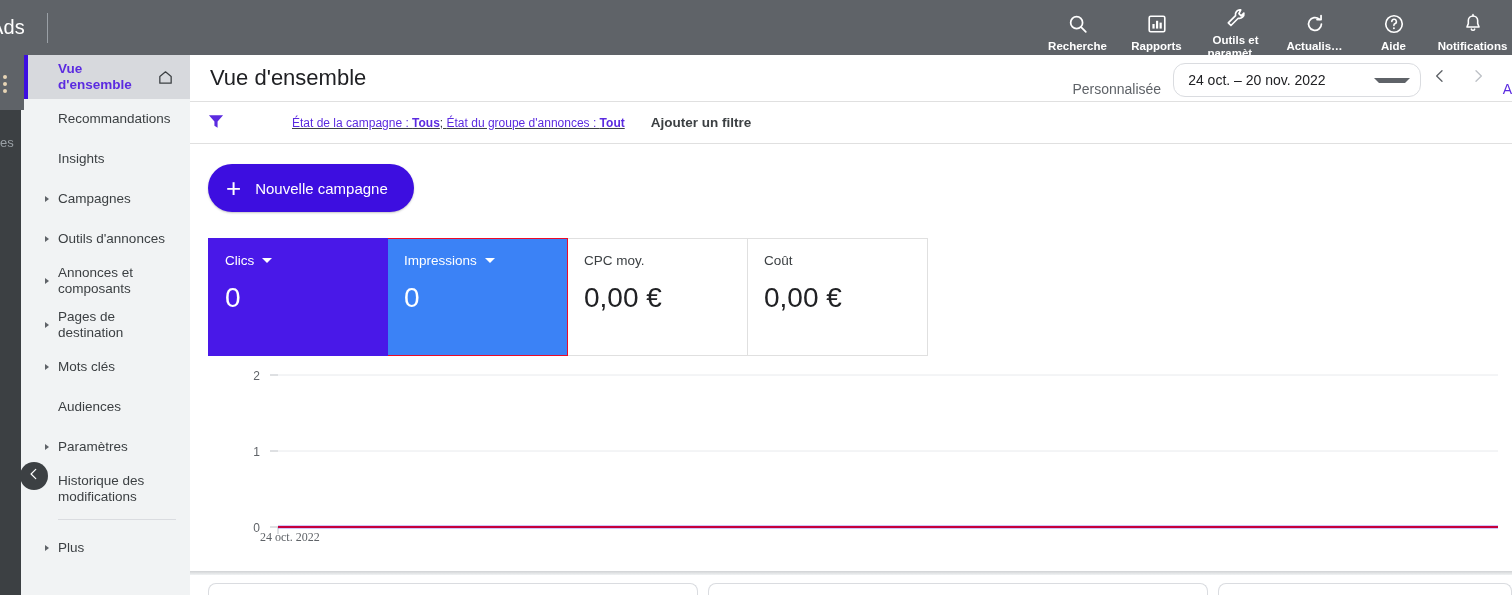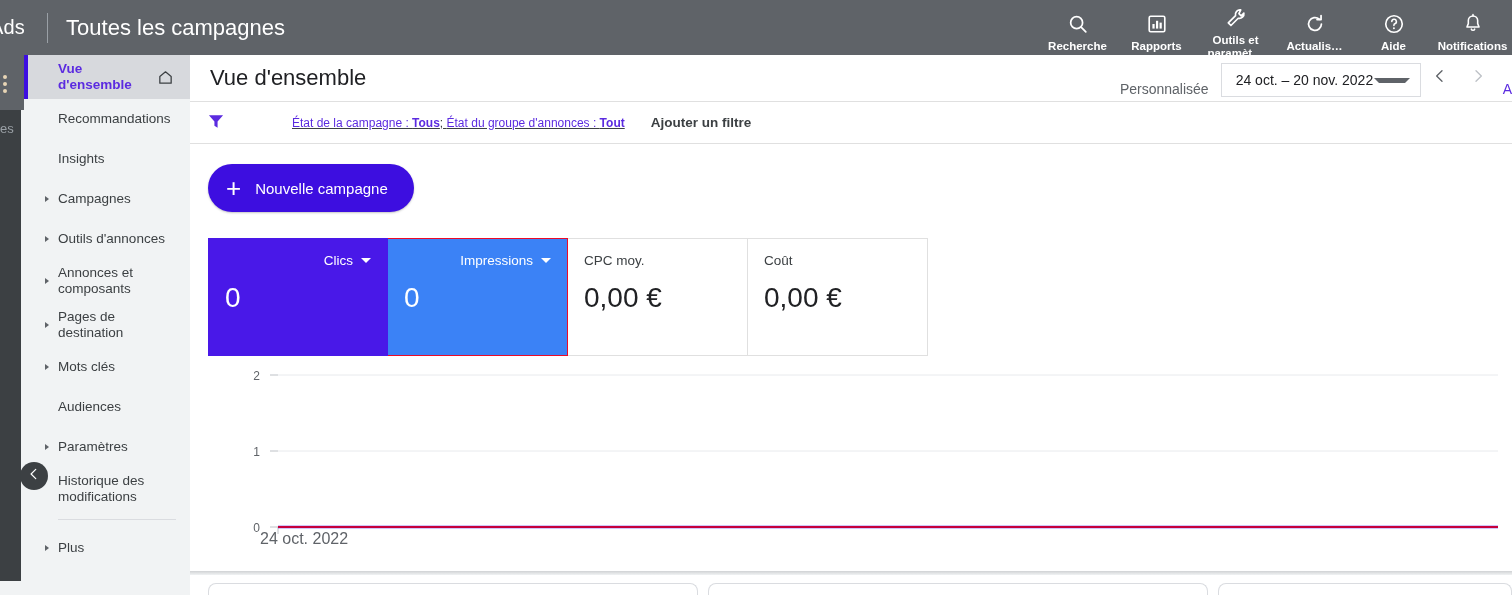--- a/index.html
+++ b/index.html
@@ -39,21 +39,21 @@
     color: #ffffff; padding-top: 2px; cursor: pointer;
   }
   .tb-item .tb-ico { height: 24px; display: flex; align-items: center; justify-content: center; }
   .tb-item .tb-lb {
     font-size: 11.5px; margin-top: 4px; text-align: center;
     line-height: 13px; white-space: pre-line;
   }
 
   
   .acct-rail {
-    position: absolute; top: 41px; left: 0;
+    position: absolute; top: 55px; left: 0;
     width: 21px; height: 540px;
     background: #3c4043;
     z-index: 5;
   }
   .acct-rail-txt {
     position: absolute; top: 80px; left: 0;
     font-size: 13px; color: #9aa0a6;
     width: 24px; overflow: hidden; white-space: nowrap;
   }
   .rail-top-block {
@@ -126,22 +126,22 @@
     height: 47px; display: flex; align-items: center;
     padding: 0 0 0 20px; border-bottom: 1px solid #e0e0e0;
     background: #ffffff;
   }
   .content-title { font-size: 22px; color: #202124; font-weight: 400; }
   .daterange { margin-left: auto; display: flex; align-items: flex-end; padding-right: 0; }
   .dr-label { font-size: 14px; color: #5f6368; margin-right: 12px; }
   .dr-box {
     display: flex; align-items: center;
     height: 34px; min-width: 200px;
-    border: 1px solid #dadce0; border-radius: 0;
-    padding: 0 10px 0 14px; cursor: pointer;
+    border: 1px solid #dadce0; border-radius: 12px;
+    padding: 0 10px 0 14px; cursor: pointer; gap: 48px;
   }
   .dr-text { font-size: 14px; color: #202124; }
   .dr-arrow {
     margin-left: auto; padding-left: 26px;
     width: 0; height: 0;
     border-top: 5px solid #5f6368;
     border-left: 5px solid transparent;
     border-right: 5px solid transparent;
   }
   .dr-nav {
@@ -185,21 +185,21 @@
     background: #ffffff;
     cursor: pointer;
   }
   .card:first-child { border-left: 1px solid #e0e0e0; }
   .card.sel-blue { background: #4918E8; border-color: #4918E8; }
   .card.sel-red  { background: #3b82f6; border-color: #EB0A28; }
   .card-label {
     font-size: 13.5px; color: #3c4043;
     display: flex; align-items: center;
   }
-  .card.sel-blue .card-label, .card.sel-red .card-label { color: #ffffff; justify-content: flex-end; }
+  .card.sel-blue .card-label, .card.sel-red .card-label { color: #ffffff; }
   .card-label .cl-arrow {
     margin-left: 8px; width: 0; height: 0;
     border-top: 5px solid currentColor;
     border-left: 5px solid transparent;
     border-right: 5px solid transparent;
   }
   .card-value { font-size: 28px; color: #202124; margin-top: 14px; font-weight: 400; }
   .card.sel-blue .card-value, .card.sel-red .card-value { color: #ffffff; }
 
   
@@ -227,21 +227,20 @@
     z-index: 3;
   }
 </style>
 </head>
 <body>
 
 <div class="topbar">
   <div class="brand-wrap">
     <span class="brand">Ads</span>
     <span class="brand-divider"></span>
-    <span class="page-scope">Toutes les campagnes</span>
   </div>
 
   <div class="topbar-actions">
 
     <div class="tb-item">
       <span class="tb-ico">
         <svg width="22" height="22" viewBox="0 0 24 24">
             <circle cx="10.5" cy="10.5" r="6.5" fill="none" stroke="#fff" stroke-width="1.9"></circle>
             <line x1="15.4" y1="15.4" x2="20.5" y2="20.5" stroke="#fff" stroke-width="1.9" stroke-linecap="round"></line>
           </svg>
@@ -483,21 +482,21 @@
         <line x1="62" y1="93" x2="70" y2="93" stroke="#bdc1c6" stroke-width="1"></line>
         <line x1="62" y1="169" x2="70" y2="169" stroke="#bdc1c6" stroke-width="1"></line>
         <line x1="70" y1="169" x2="70" y2="176" stroke="#bdc1c6" stroke-width="1"></line>
         <text id="ytick2" x="52" y="22" text-anchor="end" font-family="Liberation Sans, sans-serif" font-size="12" fill="#5f6368">2</text>
         <text id="ytick1" x="52" y="98" text-anchor="end" font-family="Liberation Sans, sans-serif" font-size="12" fill="#5f6368">1</text>
         <text id="ytick0" x="52" y="174" text-anchor="end" font-family="Liberation Sans, sans-serif" font-size="12" fill="#5f6368">0</text>
         <line x1="70" y1="169" x2="1290" y2="169" stroke="#4918E8" stroke-width="2.4"></line>
         <line x1="70" y1="169" x2="1290" y2="169" stroke="#C5003C" stroke-width="2.2"></line>
         <text id="xtick0" x="70" y="190" font-family="Liberation Sans, sans-serif" font-size="12" fill="#5f6368"></text>
       </svg>
-      <div style="position:absolute; left:52px; top:172px; font-size:16px; color:#5f6368;">24 oct. 2022</div>
+      <div style="position:absolute; left:52px; top:172px; font-size:12px; color:#5f6368;font-family:Liberation Serif, serif;">24 oct. 2022</div>
     </div>
 
   </div>
 </div>
 
 <div class="shadowline"></div>
 <div class="bottom-cards">
   <div class="bcard b1"></div>
   <div class="bcard b2"></div>
   <div class="bcard b3"></div>

